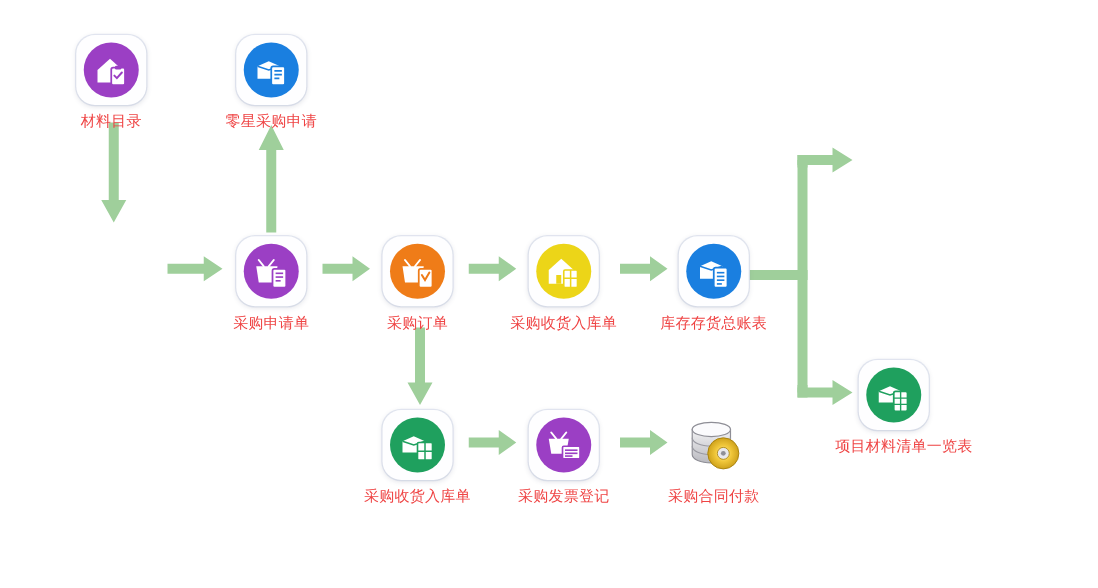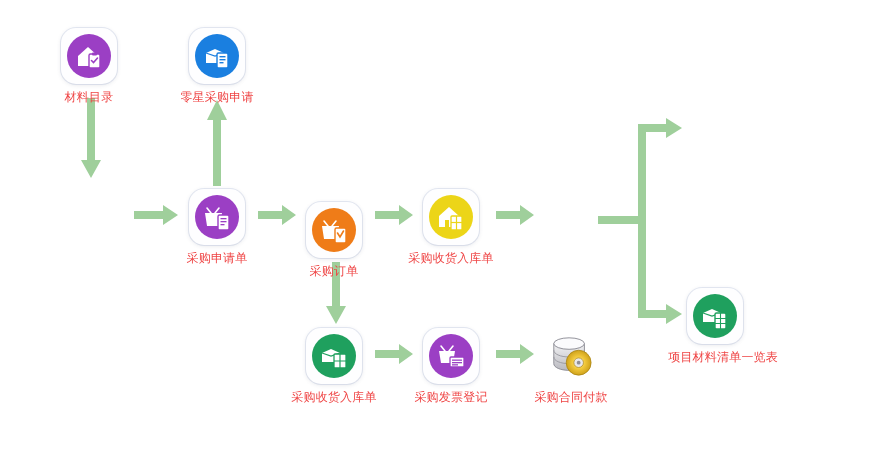--- a/index.html
+++ b/index.html
@@ -157,21 +157,21 @@
           <rect x="16" y="13" width="11" height="15" rx="1.5" fill="#ffffff" stroke="#9b3fc4" stroke-width="1.4"></rect>
           <rect x="18.5" y="16" width="6" height="1.3" fill="#9b3fc4"></rect>
           <rect x="18.5" y="19" width="6" height="1.3" fill="#9b3fc4"></rect>
           <rect x="18.5" y="22" width="4" height="1.3" fill="#9b3fc4"></rect>
         </svg>
       </div>
     </div>
     <div class="lbl">采购申请单</div>
   </div>
 
-  <div class="node" style="left:279px;top:202px;">
+  <div class="node" style="left:279px;top:189px;">
     <div class="tile">
       <div class="disc" style="background:#ef7c18;">
         <svg width="30" height="30" viewBox="0 0 30 30">
           <path d="M5 6 L9 11 M17 6 L13 11" stroke="#ffffff" stroke-width="1.6" stroke-linecap="round"></path>
           <path d="M3 11 L20 11 L18 24 L5 24 Z" fill="#ffffff"></path>
           <rect x="16" y="13" width="11" height="15" rx="1.5" fill="#ffffff" stroke="#ef7c18" stroke-width="1.4"></rect>
           <path d="M18.5 18 l2.5 4 l3.5 -6" stroke="#ef7c18" stroke-width="1.6" fill="none" stroke-linecap="round"></path>
         </svg>
       </div>
     </div>
@@ -186,20 +186,36 @@
           <path d="M9 25 L9 18 L13 18 L13 25" fill="#ecd518"></path>
           <rect x="15" y="14" width="11" height="14" rx="1" fill="#ffffff" stroke="#ecd518" stroke-width="1.3"></rect>
           <path d="M20.5 14 L20.5 28" stroke="#ecd518" stroke-width="1.2"></path>
           <path d="M15 20.5 L26 20.5" stroke="#ecd518" stroke-width="1.2"></path>
         </svg>
       </div>
     </div>
     <div class="lbl">采购收货入库单</div>
   </div>
 
+  <div class="node" style="left:516px;top:189px;">
+    <div class="tile">
+      <div class="disc" style="background:#1a7fe0;">
+        <svg width="30" height="30" viewBox="0 0 30 30">
+          <path d="M4 11 L13 7 L22 11 L22 21 L4 21 Z" fill="#ffffff"></path>
+          <path d="M4 11 L13 14 L22 11" stroke="#1a7fe0" stroke-width="1.2" fill="none"></path>
+          <rect x="15" y="12" width="11" height="16" rx="1.5" fill="#ffffff" stroke="#1a7fe0" stroke-width="1.4"></rect>
+          <rect x="17.5" y="15.5" width="6" height="1.3" fill="#1a7fe0"></rect>
+          <rect x="17.5" y="18.5" width="6" height="1.3" fill="#1a7fe0"></rect>
+          <rect x="17.5" y="21.5" width="6" height="1.3" fill="#1a7fe0"></rect>
+          <rect x="17.5" y="24.5" width="4" height="1.3" fill="#1a7fe0"></rect>
+        </svg>
+      </div>
+    </div>
+    <div class="lbl">库存存货总账表</div>
+  </div>
 
 
   <div class="node" style="left:652px;top:288px;width:126px;text-align:right;">
     <div class="tile">
       <div class="disc" style="background:#1fa05e;">
         <svg width="30" height="30" viewBox="0 0 30 30">
           <path d="M3 12 L12 8 L21 12 L21 21 L3 21 Z" fill="#ffffff"></path>
           <path d="M3 12 L12 15 L21 12" stroke="#1fa05e" stroke-width="1.2" fill="none"></path>
           <rect x="15" y="12" width="11" height="16" rx="1.5" fill="#ffffff" stroke="#1fa05e" stroke-width="1.4"></rect>
           <path d="M20.5 12 L20.5 28" stroke="#1fa05e" stroke-width="1.1"></path>

